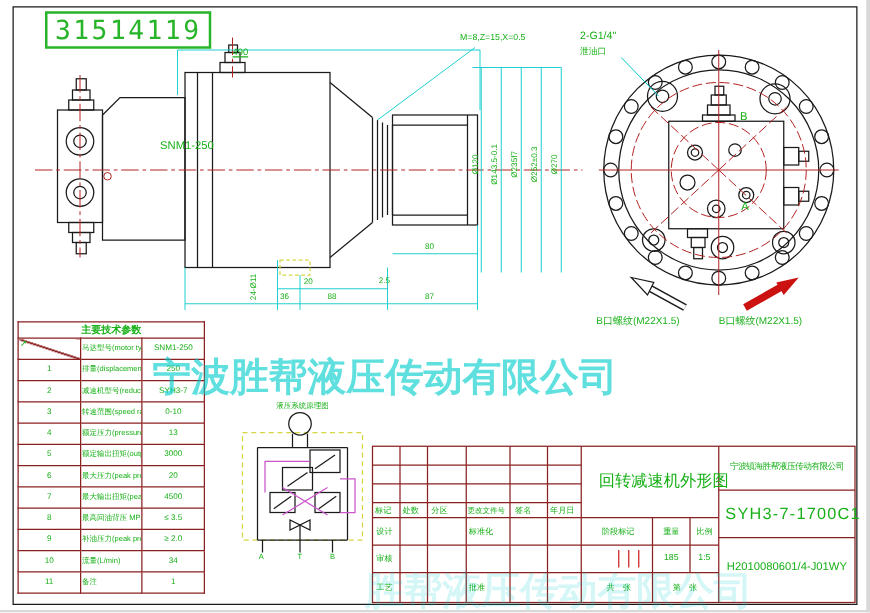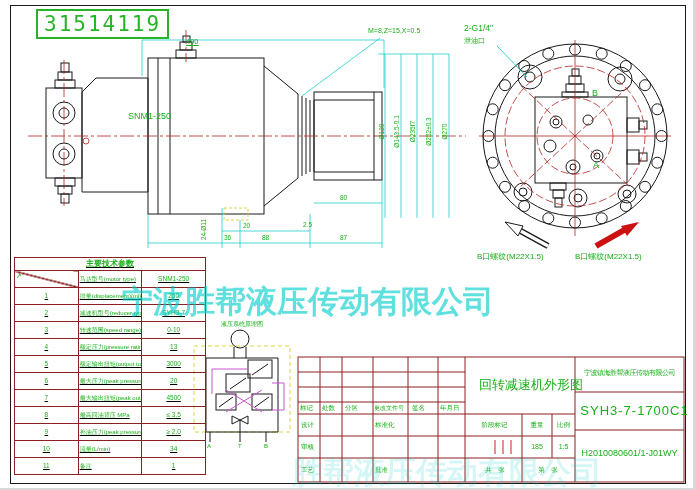--- a/index.html
+++ b/index.html
@@ -7,21 +7,21 @@
          font-family:"Liberation Sans",sans-serif;border-right:3px solid #d8d8d8;border-bottom:2px solid #d8d8d8;box-sizing:border-box;}
   .abs{position:absolute;}
   #frame{left:10px;top:5px;width:674px;height:477px;border:1.5px solid #1a1a1a;}
   #stamp{left:36px;top:9px;border:2px solid #28b428;color:#28b428;
          font-family:"DejaVu Sans Mono",monospace;font-size:21px;letter-spacing:2px;padding:0 6px;line-height:26px;}
   svg{position:absolute;left:0;top:0;}
   .dim{position:absolute;font-size:6.5px;color:#18b018;white-space:nowrap;}
   .vlab{position:absolute;width:60px;text-align:center;transform:rotate(-90deg);font-size:6.5px;color:#18b018;white-space:nowrap;}
   .cell{position:absolute;color:#18b018;white-space:nowrap;}
   
-  #ptable{left:14px;top:257px;width:192px;border-collapse:collapse;table-layout:fixed;text-decoration:underline;}
+  #ptable{left:14px;top:257px;width:150px;border-collapse:collapse;table-layout:fixed;}
   #ptable td{border:1px solid #8b2020;color:#18b018;font-size:6px;line-height:1.05;
              padding:0 1px;overflow:hidden;white-space:nowrap;height:16px;}
   #ptable td.val{text-align:center;font-size:6.5px;}
   #ptable tr.t-title td{border:1px solid #8b2020;text-align:center;font-size:8px;font-weight:bold;height:12px;}
   #ptable td.diag{background:linear-gradient(to top right,transparent 47%,#8b2020 48%,#8b2020 52%,transparent 53%);position:relative;}
   #ptable td.diag span{position:absolute;left:1px;top:1px;font-size:7px;color:#18b018;}
   #wm1{left:122px;top:281px;font-size:31px;font-weight:bold;color:#00cccc;opacity:.62;letter-spacing:0;white-space:nowrap;z-index:9;}
   #wm2{left:292px;top:452px;font-size:31px;font-weight:bold;color:#00cccc;opacity:.16;letter-spacing:0;white-space:nowrap;z-index:9;}
   .tb-big{position:absolute;color:#18b018;text-align:center;white-space:nowrap;}
 </style>
@@ -349,18 +349,18 @@
   <div class="cell" style="left:468px;top:421px;width:53px;font-size:6.5px;text-align:center;">阶段标记</div>
   <div class="cell" style="left:523px;top:421px;width:28px;font-size:6.5px;text-align:center;">重量</div>
   <div class="cell" style="left:553px;top:421px;width:21px;font-size:6.5px;text-align:center;">比例</div>
   <div class="cell" style="left:523px;top:443px;width:28px;font-size:7px;text-align:center;">185</div>
   <div class="cell" style="left:553px;top:443px;width:21px;font-size:7px;text-align:center;">1:5</div>
   <div class="cell" style="left:470px;top:466px;width:50px;font-size:6.5px;text-align:center;">共　张</div>
   <div class="cell" style="left:524px;top:466px;width:48px;font-size:6.5px;text-align:center;">第　张</div>
   <div class="tb-big" style="left:467px;top:376px;width:128px;font-size:13px;">回转减速机外形图</div>
   <div class="tb-big" style="left:577px;top:368px;width:105px;font-size:7px;letter-spacing:-0.5px;">宁波镇海胜帮液压传动有限公司</div>
   <div class="tb-big" style="left:577px;top:403px;width:115px;font-size:13px;letter-spacing:1px;">SYH3-7-1700C1</div>
-  <div class="tb-big" style="left:577px;top:448px;width:105px;font-size:9px;">H2010080601/1-J01WY</div>
+  <div class="tb-big" style="left:577px;top:448px;width:105px;font-size:9px;">H2010080601/4-J01WY</div>
 
   <div class="abs" id="wm1">宁波胜帮液压传动有限公司</div>
   <div class="abs" id="wm2">胜帮液压传动有限公司</div>
 
 </div>
 
 </body></html>

